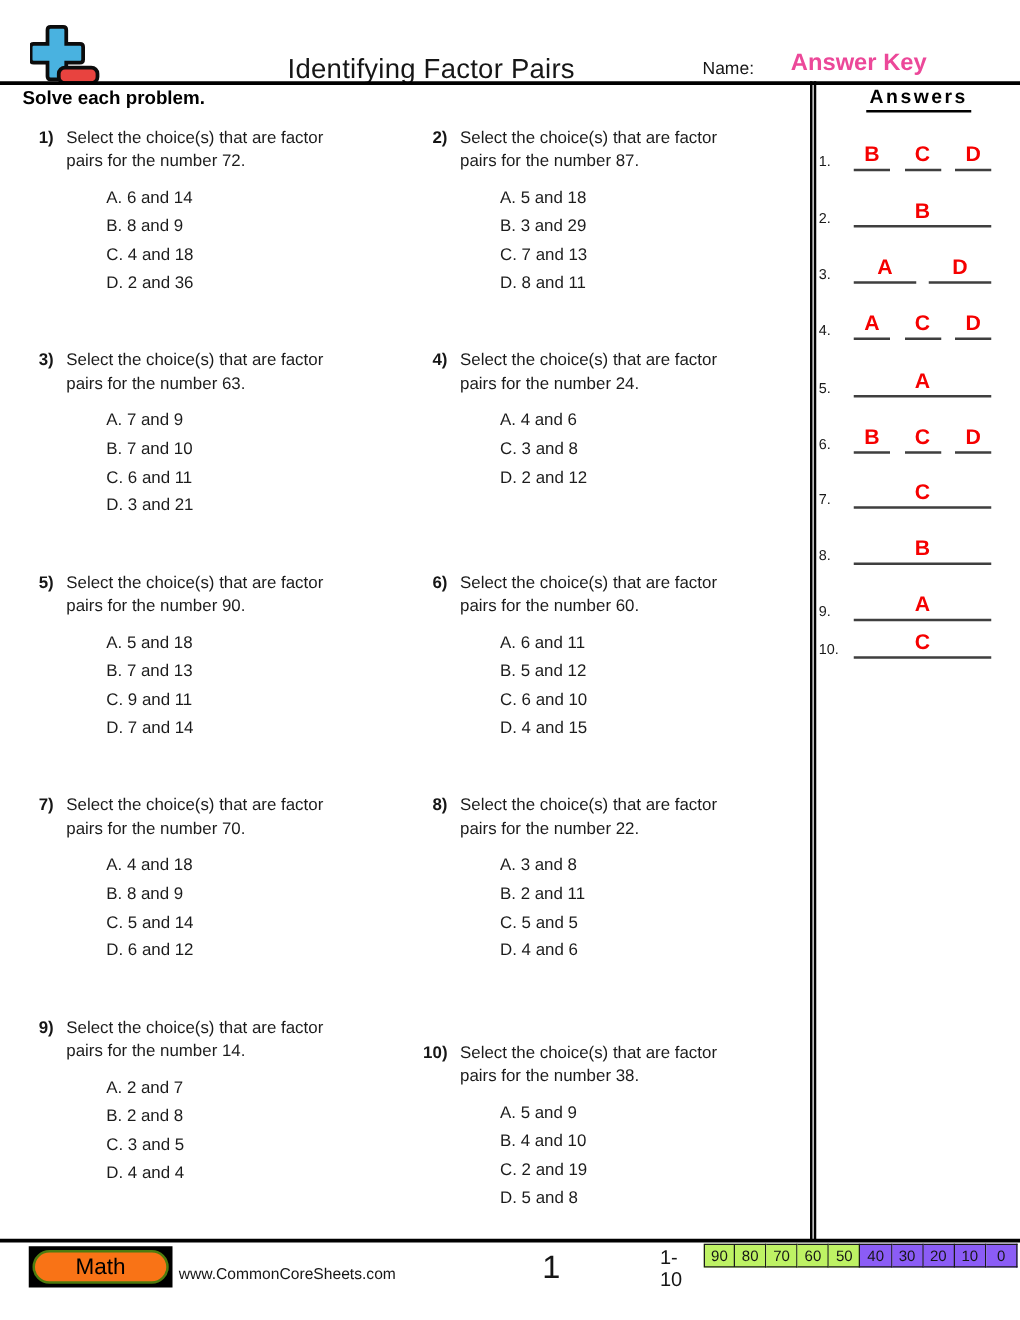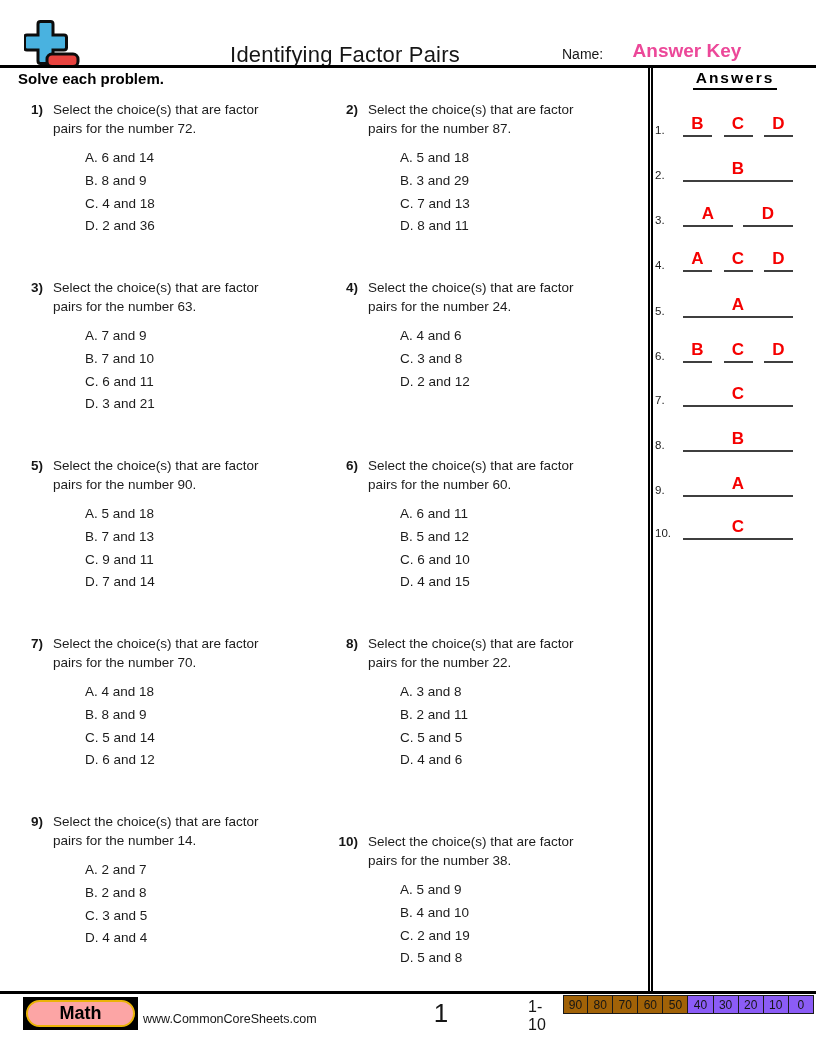--- a/index.html
+++ b/index.html
@@ -34,30 +34,30 @@
   .q-block { position:absolute; display:flex; }
   .q-num { width:22px; text-align:right; font-size:13.5px; font-weight:bold; color:#161616; line-height:19px; }
   .q-body { margin-left:10px; width:262px; }
   .q-line { font-size:13.5px; line-height:19px; color:#1c1c1c; white-space:nowrap; }
   .q-opts { margin-top:9px;margin-left:32px; }
   .q-opt { font-size:13.5px; line-height:22.8px; color:#1c1c1c; white-space:nowrap; }
 
   
   #footer-rule { position:absolute; left:0; top:991px; width:816px; height:2.5px; background:#000; }
   #subject-badge { position:absolute; left:23px; top:997px; width:115px; height:33px; background:#000; }
-  #subject-badge-inner { position:absolute; left:3px; top:3px; right:3px; bottom:3px; background:#fca5a5;
-    border:2px solid #eab308; border-radius:15px; display:flex; align-items:center; justify-content:center;
-    font-size:18px; font-weight:bold; color:#000; }
+  #subject-badge-inner { position:absolute; left:3px; top:3px; right:3px; bottom:3px; background:#f97316;
+    border:2px solid #4d7c0f; border-radius:15px; display:flex; align-items:center; justify-content:center;
+    font-size:18px; font-weight:normal; color:#000; }
   #website { position:absolute; left:143px; top:1012px; font-size:12.5px; color:#161616; }
   #page-number { position:absolute; left:428px; top:998px; width:26px; text-align:center;
     font-size:26px; color:#161616; }
   #score-label { position:absolute; left:528px; top:998px; width:32px; font-size:16px; color:#161616; }
   #score-table { position:absolute; left:563px; top:995px; display:flex; }
   .score-cell { width:25.1px; height:19px; border:1.5px solid #1a1a1a; border-left-width:0;
-    display:flex; align-items:center; justify-content:center; font-size:12px; color:#161616; background:#a16207; }
+    display:flex; align-items:center; justify-content:center; font-size:12px; color:#161616; background:#bef264; }
   .score-cell:first-child { border-left-width:1.5px; }
   .score-cell.filled { background:#8b5cf6; }
 </style>
 </head>
 <body>
 
 <div id="page">
 
   <div id="logo">
     <svg width="56" height="49" viewBox="0 0 56 49">
@@ -162,21 +162,21 @@
     </div>
   </div>
   <div class="ans-row" style="top:473px">
     <div class="ans-num">9.</div>
     <div class="segs">
       <span class="seg seg-1">
           <span class="ans-letter">A</span>
         </span>
     </div>
   </div>
-  <div class="ans-row" style="top:516px">
+  <div class="ans-row" style="top:503px">
     <div class="ans-num">10.</div>
     <div class="segs">
       <span class="seg seg-1">
           <span class="ans-letter">C</span>
         </span>
     </div>
   </div>
 
   <div class="q-block" style="left:21px;top:100px">
     <div class="q-num">1)</div>

